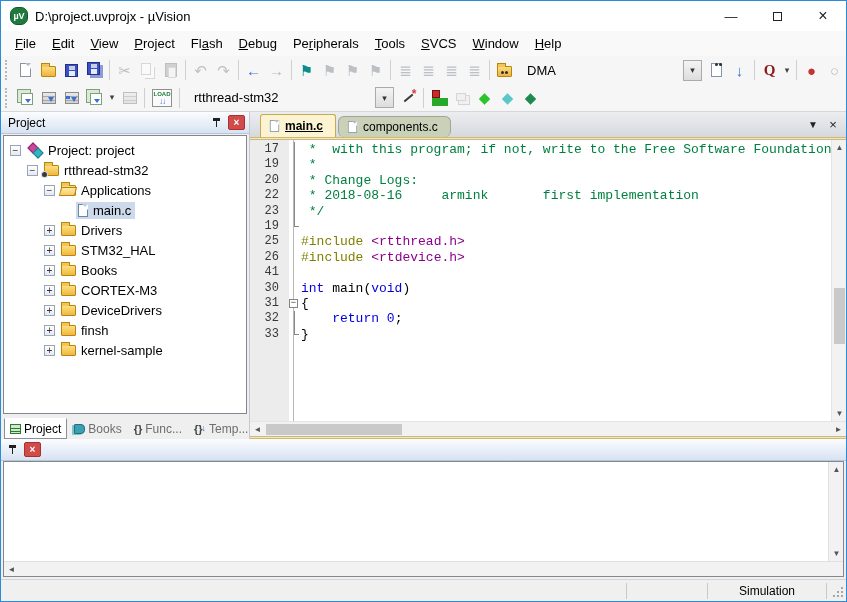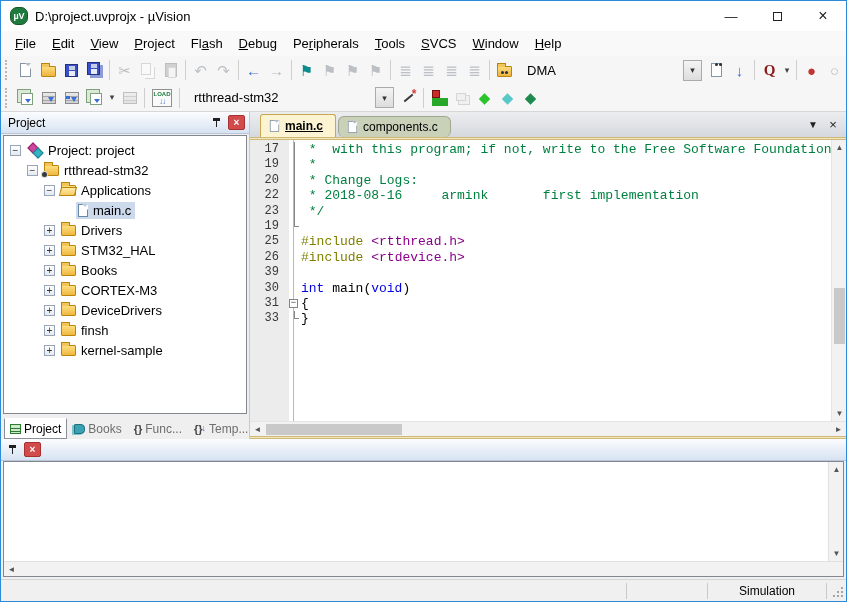--- a/index.html
+++ b/index.html
@@ -504,23 +504,24 @@
         <div class="gutterline"></div>
         <div class="codecol" id="codecol">
             <div class="cl"><span class="ln">17</span><span class="fold"><span class="fl"></span></span><span class="codetext"><span class="sc"> *  with this program; if not, write to the Free Software Foundation, Inc.,</span></span></div>
             <div class="cl"><span class="ln">19</span><span class="fold"><span class="fl"></span></span><span class="codetext"><span class="sc"> *</span></span></div>
             <div class="cl"><span class="ln">20</span><span class="fold"><span class="fl"></span></span><span class="codetext"><span class="sc"> * Change Logs:</span></span></div>
             <div class="cl"><span class="ln">22</span><span class="fold"><span class="fl"></span></span><span class="codetext"><span class="sc"> * 2018-08-16     armink       first implementation</span></span></div>
             <div class="cl"><span class="ln">23</span><span class="fold"><span class="fl"></span></span><span class="codetext"><span class="sc"> */</span></span></div>
             <div class="cl"><span class="ln">19</span><span class="fold"><span class="fe"></span></span><span class="codetext"></span></div>
             <div class="cl"><span class="ln">25</span><span class="fold"></span><span class="codetext"><span class="sd">#include</span><span class="sp"> </span><span class="ss">&lt;rtthread.h&gt;</span></span></div>
             <div class="cl"><span class="ln">26</span><span class="fold"></span><span class="codetext"><span class="sd">#include</span><span class="sp"> </span><span class="ss">&lt;rtdevice.h&gt;</span></span></div>
-            <div class="cl"><span class="ln">39</span><span class="fold"></span><span class="codetext"></span></div>
+            <div class="cl"><span class="ln">41</span><span class="fold"></span><span class="codetext"></span></div>
             <div class="cl"><span class="ln">30</span><span class="fold"></span><span class="codetext"><span class="sk">int</span><span class="sp"> main(</span><span class="sk">void</span><span class="sp">)</span></span></div>
             <div class="cl"><span class="ln">31</span><span class="fold"><span class="fb">−</span></span><span class="codetext"><span class="sp">{</span></span></div>
+            <div class="cl"><span class="ln">32</span><span class="fold"><span class="fl"></span></span><span class="codetext"><span class="sp">    </span><span class="sk">return</span><span class="sp"> </span><span class="sn">0</span><span class="sp">;</span></span></div>
             <div class="cl"><span class="ln">33</span><span class="fold"><span class="fe"></span></span><span class="codetext"><span class="sp">}</span></span></div>
           </div>
         <div class="vscroll">
           <span class="sarrow" style="top:0;">▲</span>
           <div class="vthumb" style="top:148px;height:56px;"></div>
           <span class="sarrow" style="bottom:0;">▼</span>
         </div>
       </div>
       <div class="hscroll">
         <span class="sarrow" style="left:0;top:0;">◄</span>

